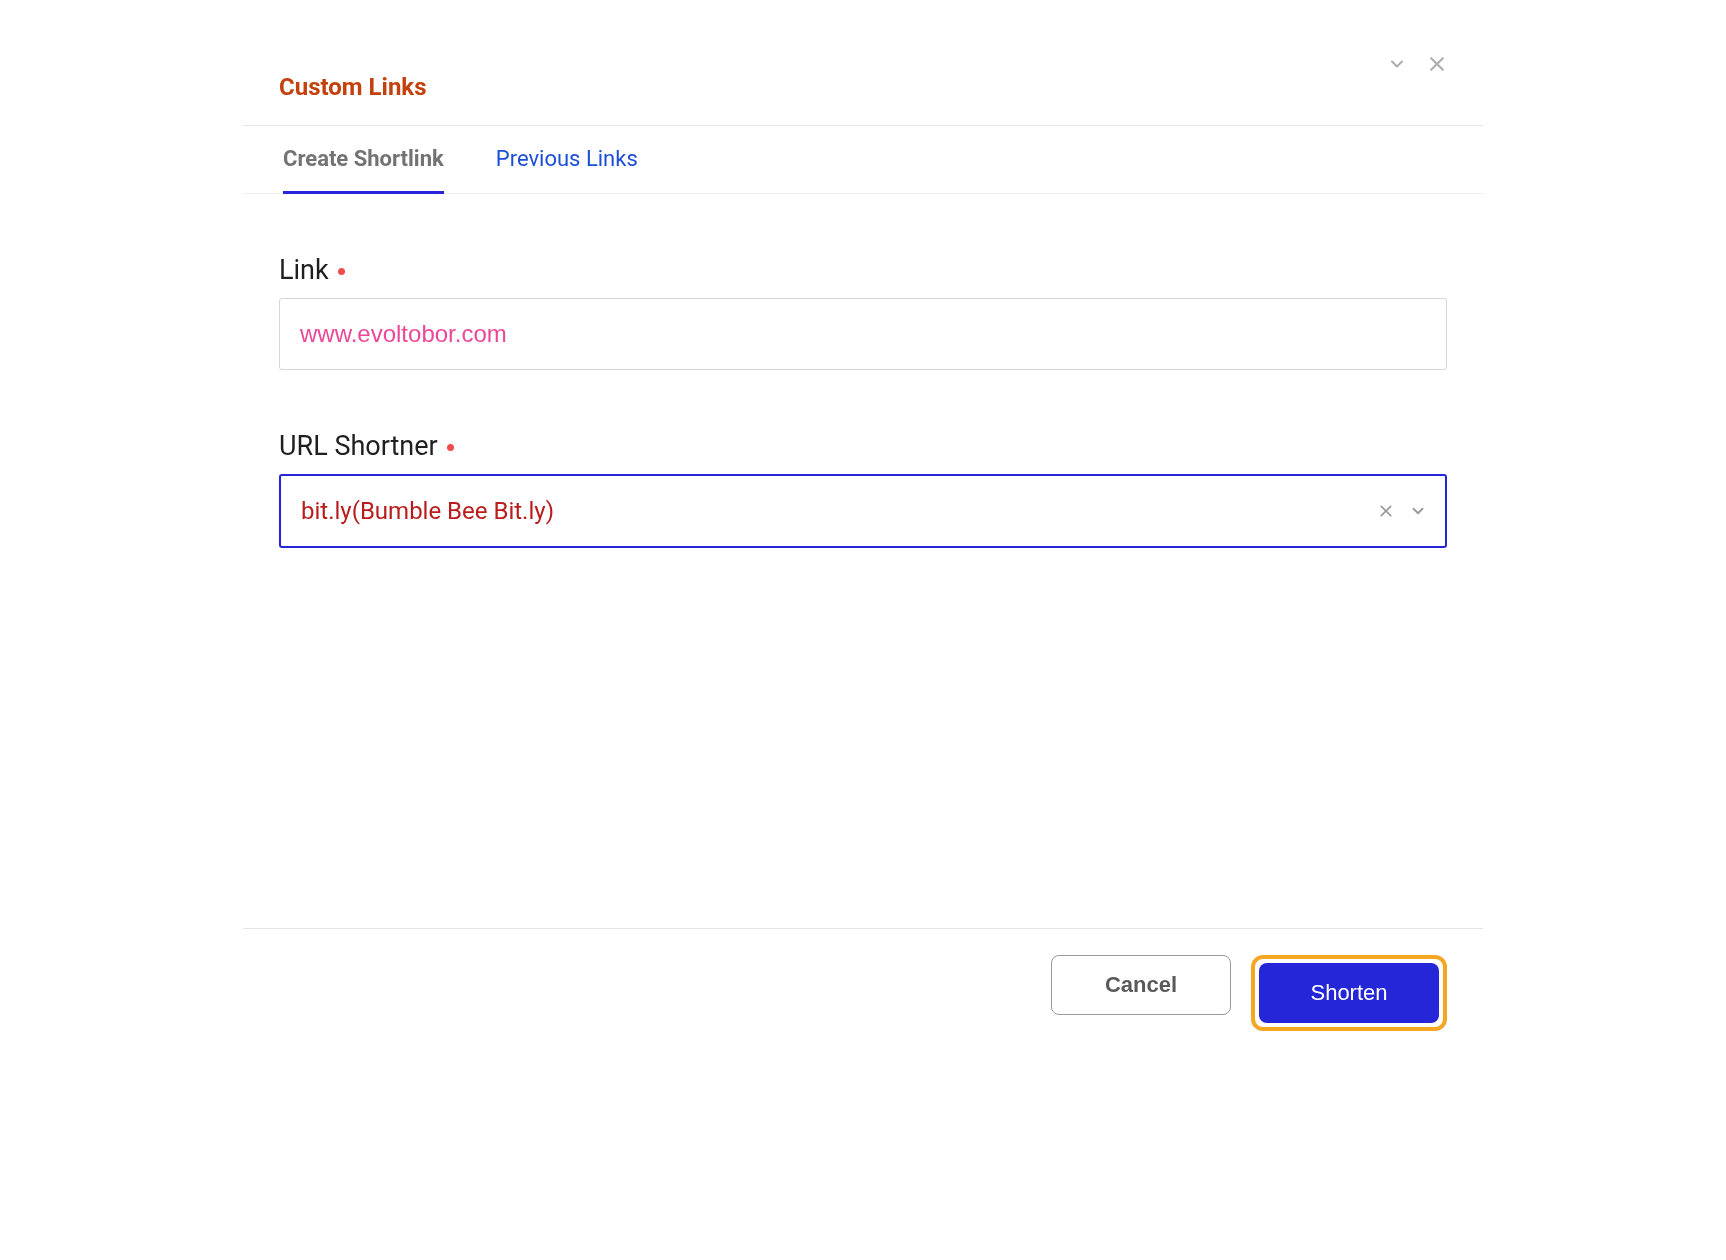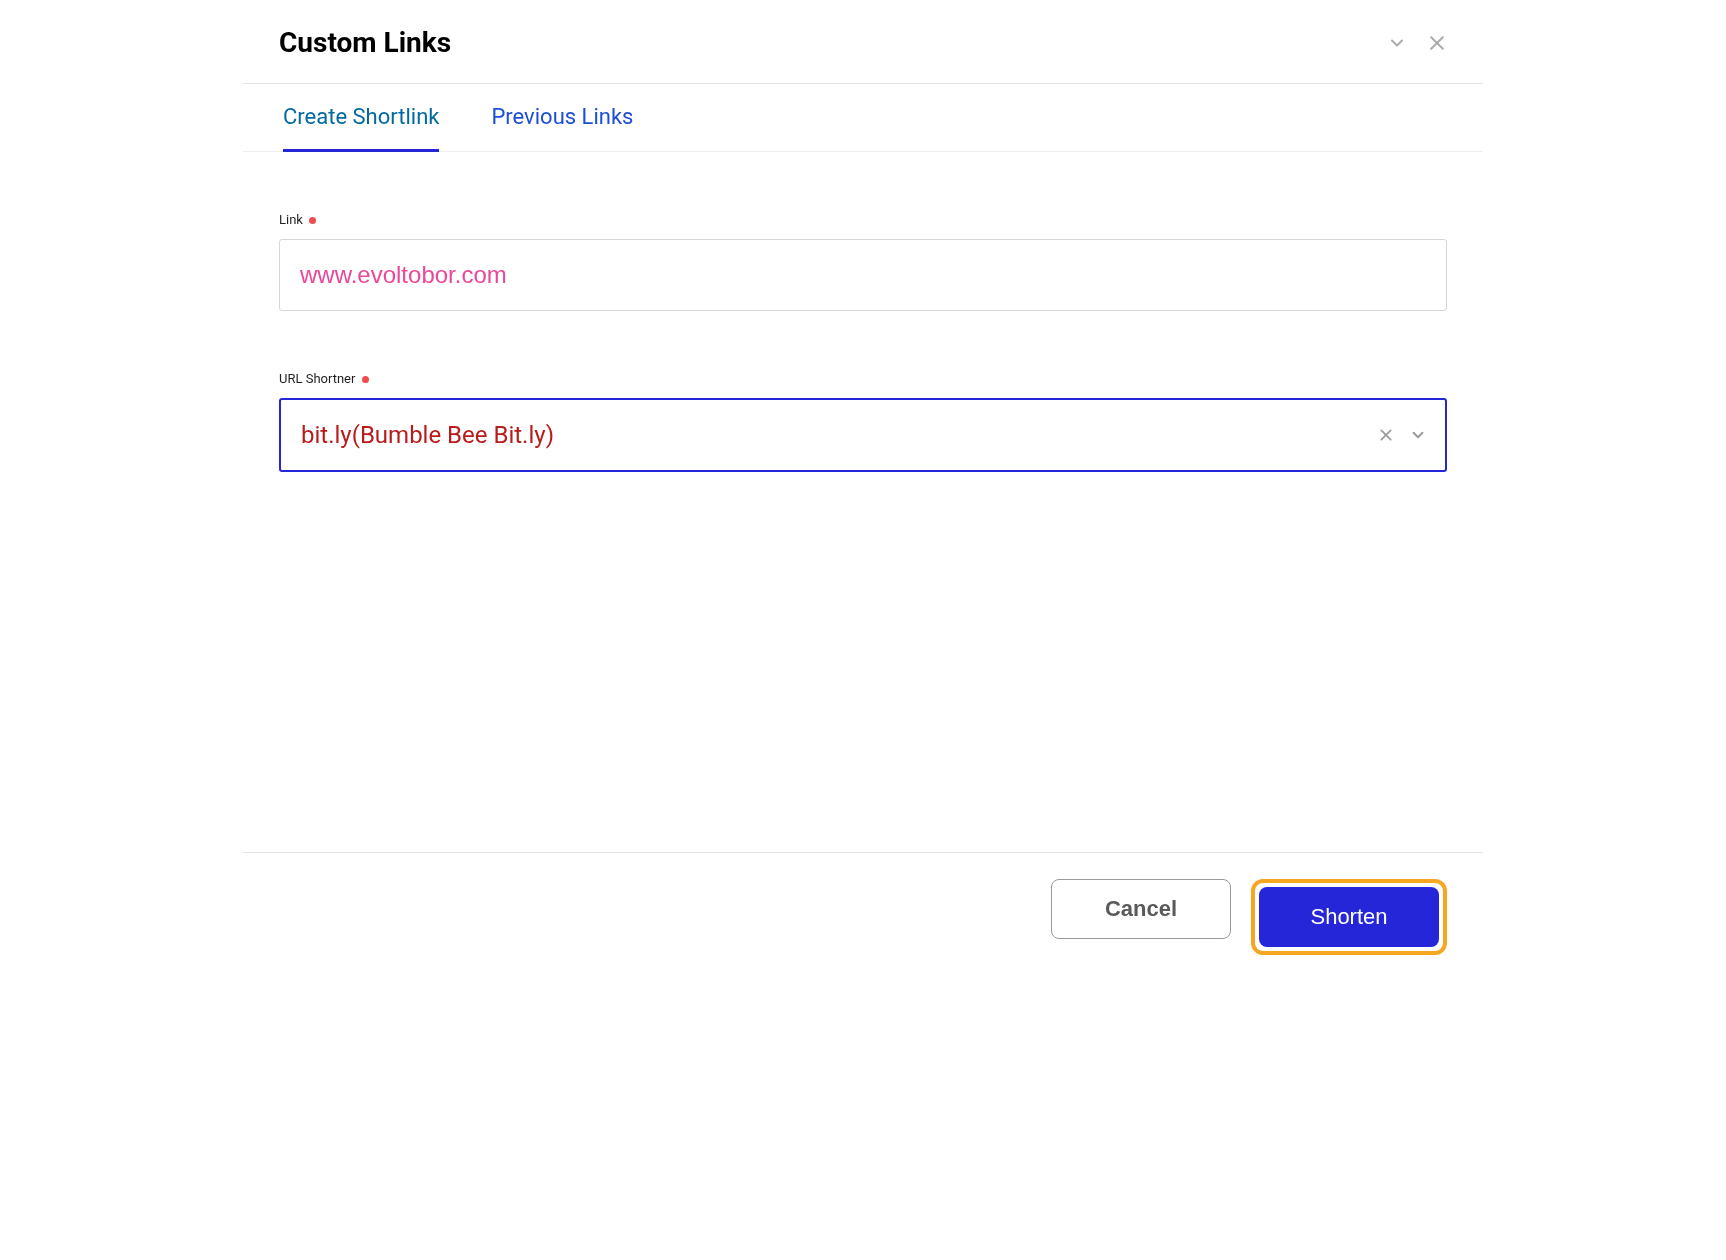--- a/index.html
+++ b/index.html
@@ -23,23 +23,24 @@
       background: #fff;
     }
     .dialog-header {
       display: flex;
       align-items: center;
       justify-content: space-between;
       padding: 26px 12px 24px 36px;
       border-bottom: 1px solid #e5e5e5;
     }
     .dialog-title {
-      font-size: 28px;
+      font-size: 24px;
       font-weight: 700;
-      color: #000000;
+      color: #c2410c;
+      margin-top: 47px;
     }
     .dialog-header-actions {
       display: flex;
       align-items: center;
       gap: 20px;
       padding-right: 24px;
     }
     .header-icon {
       width: 20px;
       height: 20px;
@@ -57,33 +58,33 @@
     }
     .tab {
       font-size: 22px;
       padding: 20px 0 20px 0;
       cursor: pointer;
       color: #1d4ed8;
       border-bottom: 3px solid transparent;
       margin-bottom: -1px;
     }
     .tab.active {
-      color: #0369a1;
+      color: #737373;
       border-bottom-color: #2626d9;
-      font-weight: 400;
+      font-weight: 700;
     }
     .form-area {
       padding: 60px 36px 40px 36px;
     }
     .form-group {
       margin-bottom: 60px;
     }
     .form-label {
       display: block;
-      font-size: 13px;
+      font-size: 27px;
       color: #1f1f1f;
       margin-bottom: 12px;
     }
     .required-dot {
       display: inline-block;
       width: 7px;
       height: 7px;
       border-radius: 50%;
       background: #ee4d4d;
       vertical-align: middle;

